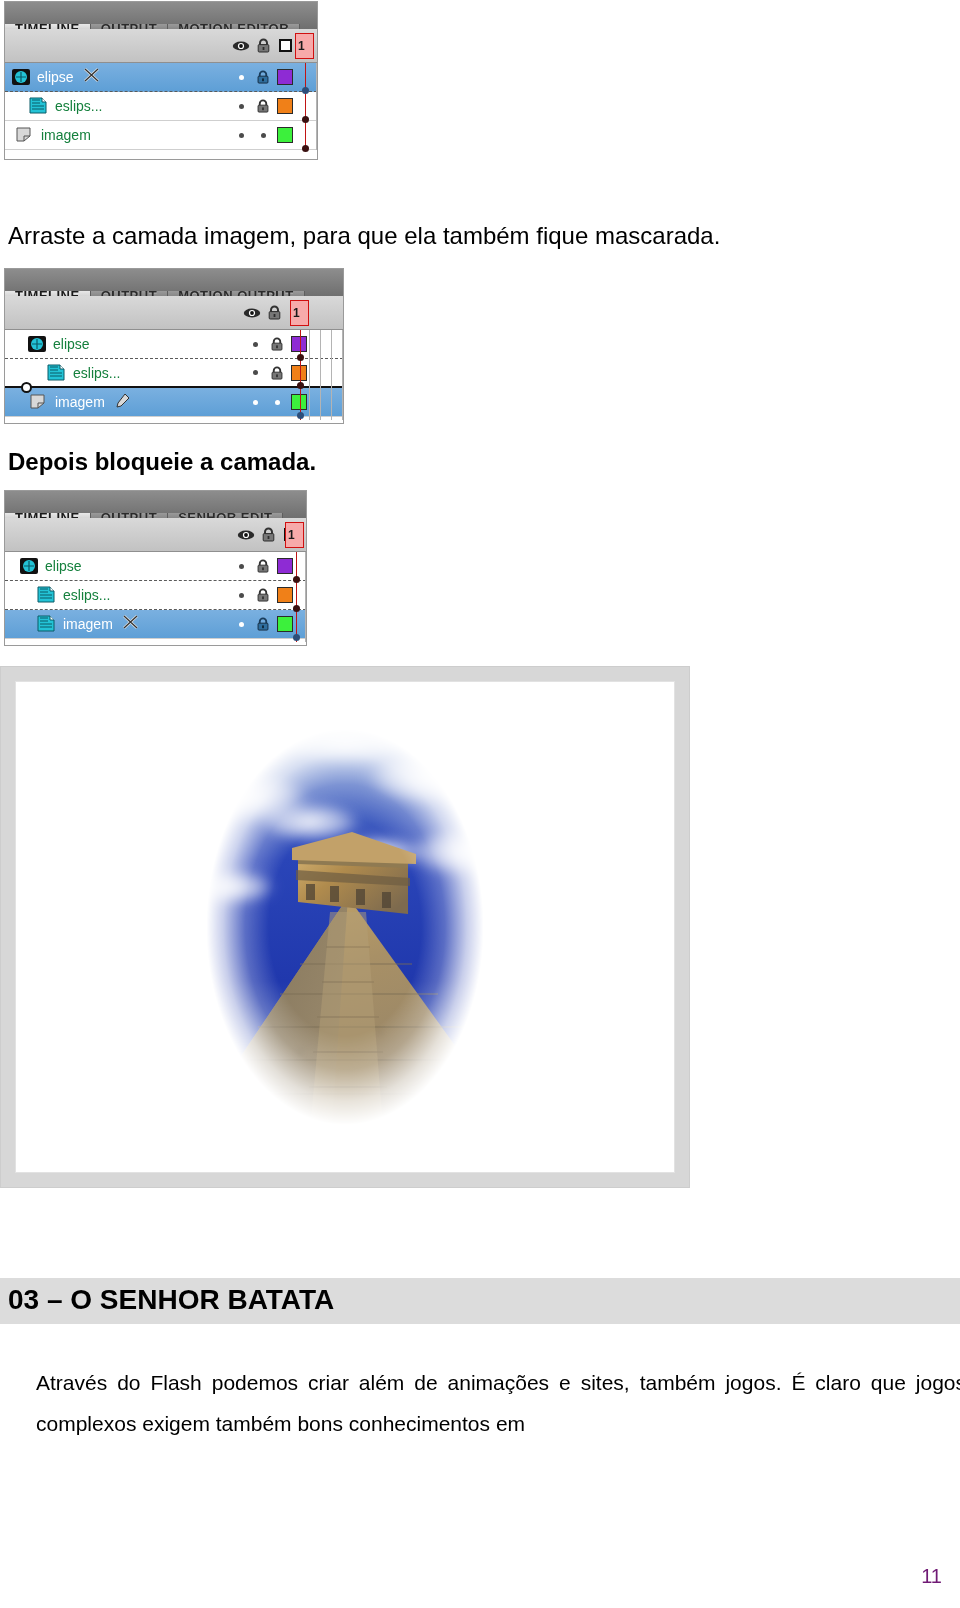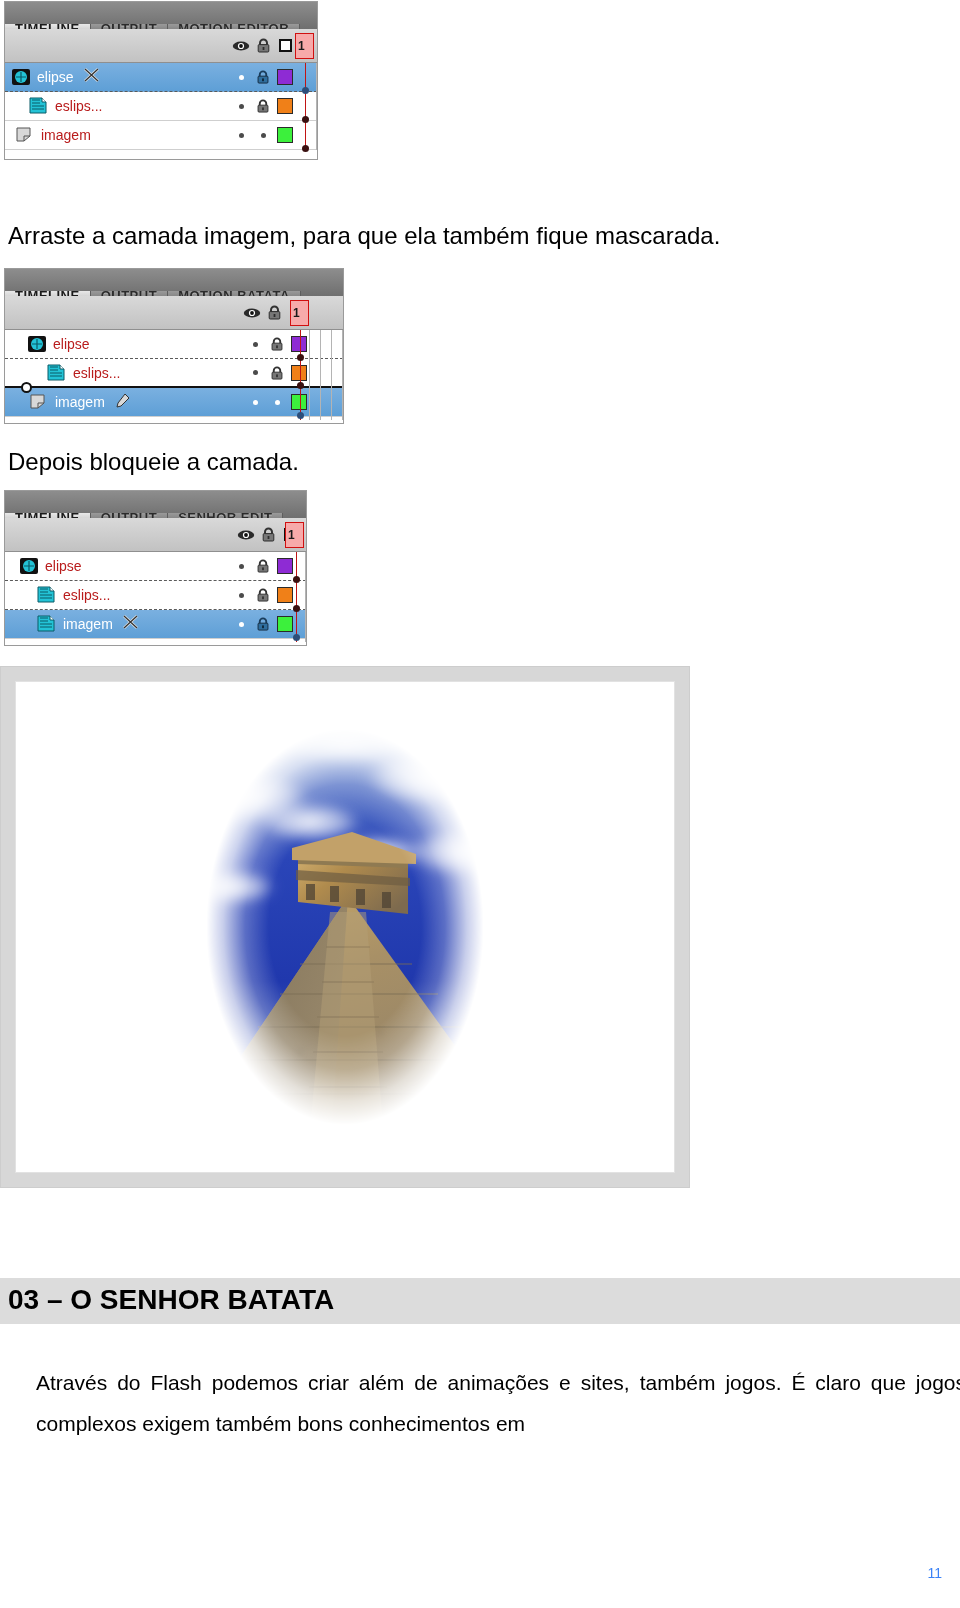--- a/index.html
+++ b/index.html
@@ -109,21 +109,21 @@
   .tl-row.sel {
     background: #6fa8dc;
     background: linear-gradient(#7ab0e0, #5e9fd6);
   }
   .tl-row.dashed-bottom { border-bottom: 1px dashed #5a5a5a; }
   .tl-row.solid-bottom { border-bottom: 2px solid #111; }
 
   .layer-icon { width: 20px; height: 18px; margin-left: 6px; flex: 0 0 auto; }
   .layer-name {
     font-size: 14px;
-    color: #b91c1c;
+    color: #15803d;
     margin-left: 6px;
     white-space: nowrap;
   }
   .tl-row.sel .layer-name { color: #ffffff; }
   .layer-pencil, .layer-x { width: 20px; margin-left: 8px; flex: 0 0 auto; }
 
   .row-right {
     position: absolute;
     right: 0; top: 0; bottom: 0;
     display: flex; align-items: center;
@@ -203,22 +203,22 @@
     width: 930px;
     font-size: 21px;
     line-height: 41px;
     color: #000;
     text-align: justify;
     margin-left: 28px;
   }
   .pageno {
     position: absolute;
     right: 18px;
-    font-size: 14px;
-    color: #3b82f6;
+    font-size: 20px;
+    color: #701a75;
   }
 </style>
 </head>
 <body>
 
 <div class="tl-panel" style="left:4px; top:1px; width:314px; height:159px;">
 
   <div class="tl-tabs">
     <div class="tl-tab active">TIMELINE</div>
     <div class="tl-tab">OUTPUT</div>
@@ -340,21 +340,21 @@
   </div>
 </div>
 
 <div class="instr" style="left:8px; top:222px;">Arraste a camada imagem, para que ela também fique mascarada.</div>
 
 <div class="tl-panel" style="left:4px; top:268px; width:340px; height:156px;">
 
   <div class="tl-tabs">
     <div class="tl-tab active">TIMELINE</div>
     <div class="tl-tab">OUTPUT</div>
-    <div class="tl-tab">MOTION BATATA</div>
+    <div class="tl-tab">MOTION OUTPUT</div>
   </div>
 
   <div class="tl-header">
     <div class="hdr-icons" style="right:36px;">
       <div class="ico-eye">
         <svg width="18" height="12" viewBox="0 0 18 12">
             <ellipse cx="9" cy="6" rx="8.2" ry="4.4" fill="#2a2a2a"></ellipse>
             <ellipse cx="9" cy="6" rx="3.1" ry="3.1" fill="#fff"></ellipse>
             <circle cx="9" cy="6" r="1.9" fill="#111"></circle>
           </svg>
@@ -458,21 +458,21 @@
           </div>
         <div class="cell">
             <span class="swatch" style="background:#3cf03c"></span>
           </div>
       </div>
       <span class="kf" style="right:39px; bottom:-3px; background:#2d4e7a;"></span>
     </div>
   </div>
 </div>
 
-<div class="instr" style="left:8px; top:448px;">Depois bloqueie a camada.</div>
+<div class="instr" style="left:8px; top:448px;font-weight:bold;">Depois bloqueie a camada.</div>
 
 <div class="tl-panel" style="left:4px; top:490px; width:303px; height:156px;">
 
   <div class="tl-tabs">
     <div class="tl-tab active">TIMELINE</div>
     <div class="tl-tab">OUTPUT</div>
     <div class="tl-tab">SENHOR EDIT</div>
   </div>
 
   <div class="tl-header">

